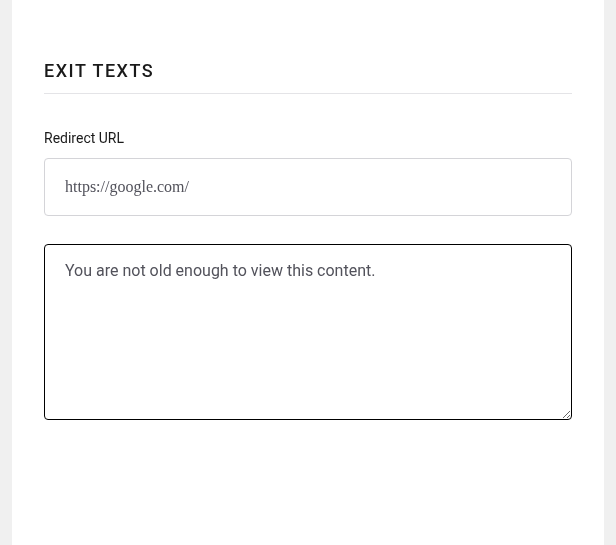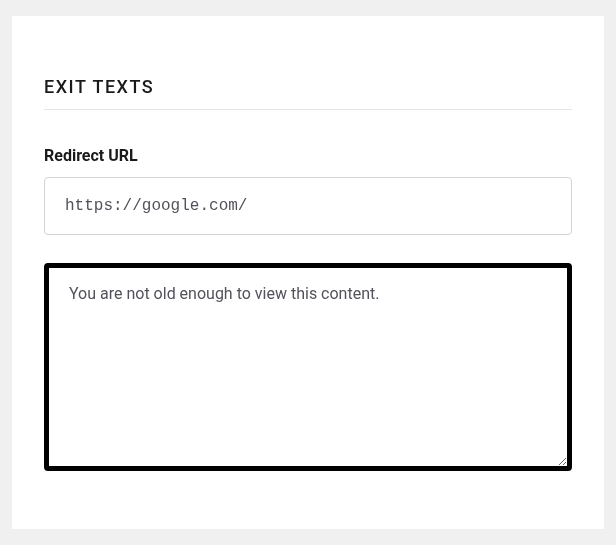--- a/index.html
+++ b/index.html
@@ -8,21 +8,21 @@
       padding: 0;
     }
     body {
       font-family: -apple-system, BlinkMacSystemFont, "Segoe UI", Roboto, Helvetica, Arial, sans-serif;
       background: #f0f0f0;
       width: 616px;
       height: 545px;
       overflow: hidden;
     }
     .outer {
-      padding: 16px 12px;
+      padding: 0 12px;
       height: 100%;
     }
     .panel {
       background: #ffffff;
       padding: 60px 32px 48px 32px;
       height: 100%;
     }
     .section-title {
       font-size: 18px;
       font-weight: 500;
@@ -34,46 +34,46 @@
     .divider {
       border: none;
       border-top: 1px solid #e4e4e7;
       margin-bottom: 36px;
     }
     .field {
       margin-bottom: 28px;
     }
     .field-label {
       display: block;
-      font-size: 16px;
+      font-size: 14px;
       color: #1a1a1a;
       margin-bottom: 12px;
-      font-weight: 700;
+      font-weight: 400;
     }
     .text-input {
       width: 100%;
       height: 58px;
       padding: 0 20px;
       font-size: 16px;
       color: #52525b;
       border: 1px solid #d4d4d8;
       border-radius: 4px;
-      font-family: Liberation Mono, monospace;
+      font-family: Liberation Serif, serif;
       background: #ffffff;
     }
     .text-input::placeholder {
       color: #9ca3af;
     }
     .textarea-input {
       width: 100%;
-      height: 208px;
+      height: 176px;
       padding: 16px 20px;
       font-size: 16px;
       color: #52525b;
-      border: 5px solid #000000;
+      border: 1px solid #000000;
       border-radius: 4px;
       font-family: inherit;
       background: #ffffff;
       resize: both;
     }
   </style>
 </head>
 <body>
 
 <div class="outer">

